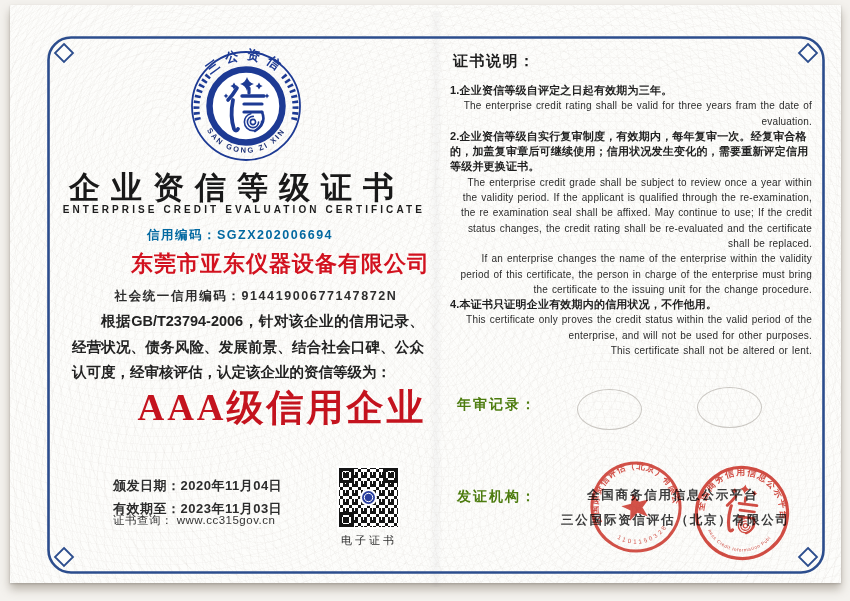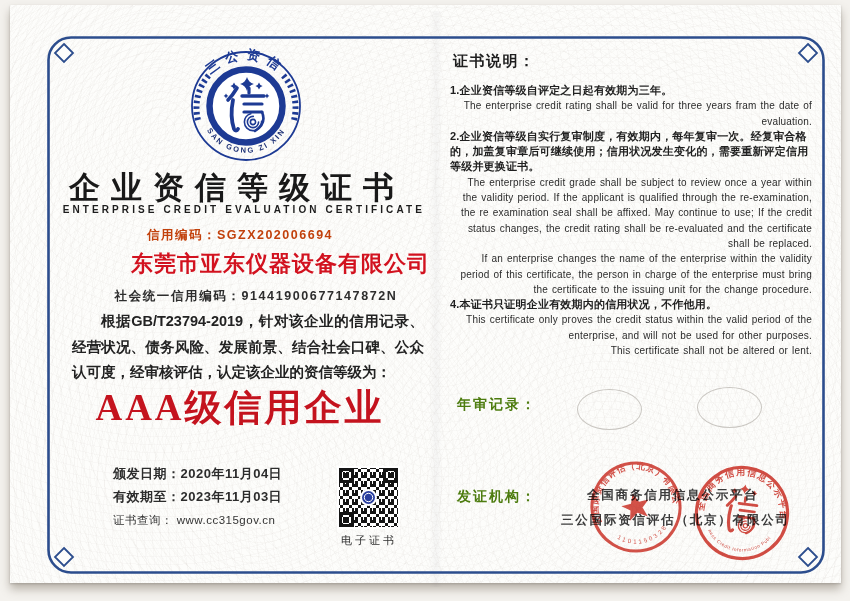--- a/index.html
+++ b/index.html
@@ -22,31 +22,31 @@
   .border-svg{position:absolute;left:37px;top:31px;}
   
   .abs{position:absolute;}
   
   .title{left:48px;top:162px;width:364px;
          font-family:"Liberation Serif",serif;font-weight:700;font-size:31px;
          letter-spacing:11px;padding-left:11px;color:#191919;}
   .subtitle{left:48px;top:199px;width:364px;text-align:right;
             font-weight:700;font-size:10px;letter-spacing:3.1px;padding-left:3px;color:#1d1d1d;}
   .code-line{left:48px;top:222px;width:364px;text-align:center;
-             font-weight:700;font-size:12.5px;letter-spacing:1.5px;color:#c2410c;}
+             font-weight:700;font-size:12.5px;letter-spacing:1.5px;color:#0369a1;}
   .company{left:40px;top:244px;width:380px;text-align:right;
            font-weight:700;font-size:22px;letter-spacing:1px;color:#d2121f;}
   .uscc{left:56px;top:283px;width:380px;text-align:center;
         font-weight:700;font-size:12.5px;letter-spacing:1.6px;color:#2d2d2d;}
   .statement{left:62px;top:304px;width:352px;font-weight:700;font-size:14.5px;
              line-height:25.5px;color:#222;text-align:justify;text-indent:2em;}
   .rating{left:40px;top:378px;width:380px;text-align:center;
           font-family:"Liberation Serif",serif;font-weight:700;font-size:37px;
-          letter-spacing:3px;color:#c4131e;}
-  .dateline{font-weight:700;font-size:13px;letter-spacing:.5px;color:#2c2c2c;}
+          letter-spacing:3px;color:#c4131e;padding-left:42px;}
+  .dateline{font-weight:700;font-size:13px;letter-spacing:.5px;color:#2c2c2c;margin-top:12px;}
   .queryline{font-weight:500;font-size:11.5px;letter-spacing:.5px;color:#333;}
   .qr-caption{left:327px;top:528px;width:64px;text-align:center;
               font-size:11px;letter-spacing:3px;color:#2f2f2f;}
   
   .r-heading{left:443px;top:47px;font-weight:700;font-size:15px;letter-spacing:1.5px;color:#1e1e1e;}
   .r-body{left:440px;top:78px;width:362px;}
   .r-body p{margin:0;}
   .r-body .zh{font-weight:700;font-size:11px;line-height:15.3px;letter-spacing:.2px;color:#1f1f1f;}
   .r-body .en{font-family:Liberation Sans, sans-serif;font-weight:400;font-size:10px;
               line-height:15.3px;letter-spacing:.2px;word-spacing:1px;color:#2b2b2b;text-align:right;}
@@ -123,21 +123,21 @@
     <div class="abs code-line">
       <span>信用编码：</span><span>SGZX202006694</span>
     </div>
 
     <div class="abs company">东莞市亚东仪器设备有限公司</div>
 
     <div class="abs uscc">
       <span>社会统一信用编码：</span><span>91441900677147872N</span>
     </div>
 
-    <div class="abs statement">根据GB/T23794-2019，针对该企业的信用记录、经营状况、债务风险、发展前景、结合社会口碑、公众认可度，经审核评估，认定该企业的资信等级为：</div>
+    <div class="abs statement">根据GB/T23794-2006，针对该企业的信用记录、经营状况、债务风险、发展前景、结合社会口碑、公众认可度，经审核评估，认定该企业的资信等级为：</div>
 
     <div class="abs rating">AAA级信用企业</div>
 
     <div class="abs dateline" style="left:103px;top:460px">
       <span>颁发日期：</span><span>2020年11月04日</span>
     </div>
     <div class="abs dateline" style="left:103px;top:483px">
       <span>有效期至：</span><span>2023年11月03日</span>
     </div>
     <div class="abs queryline" style="left:103px;top:508px">

